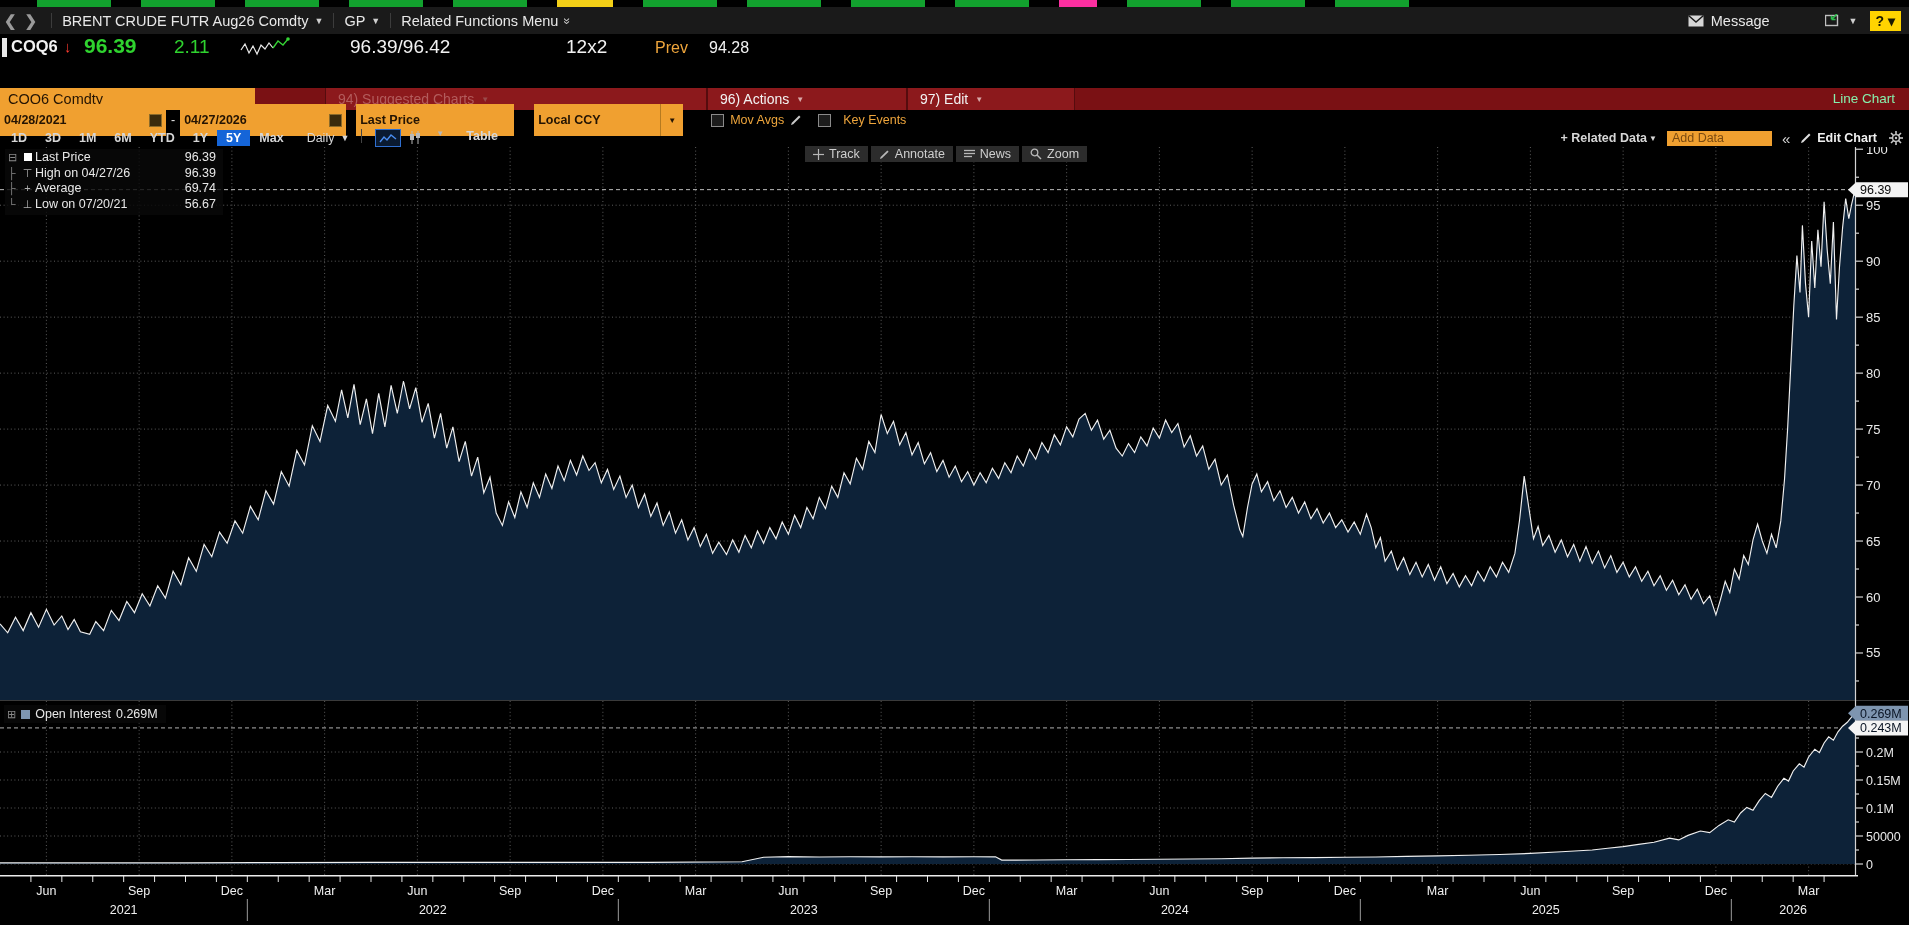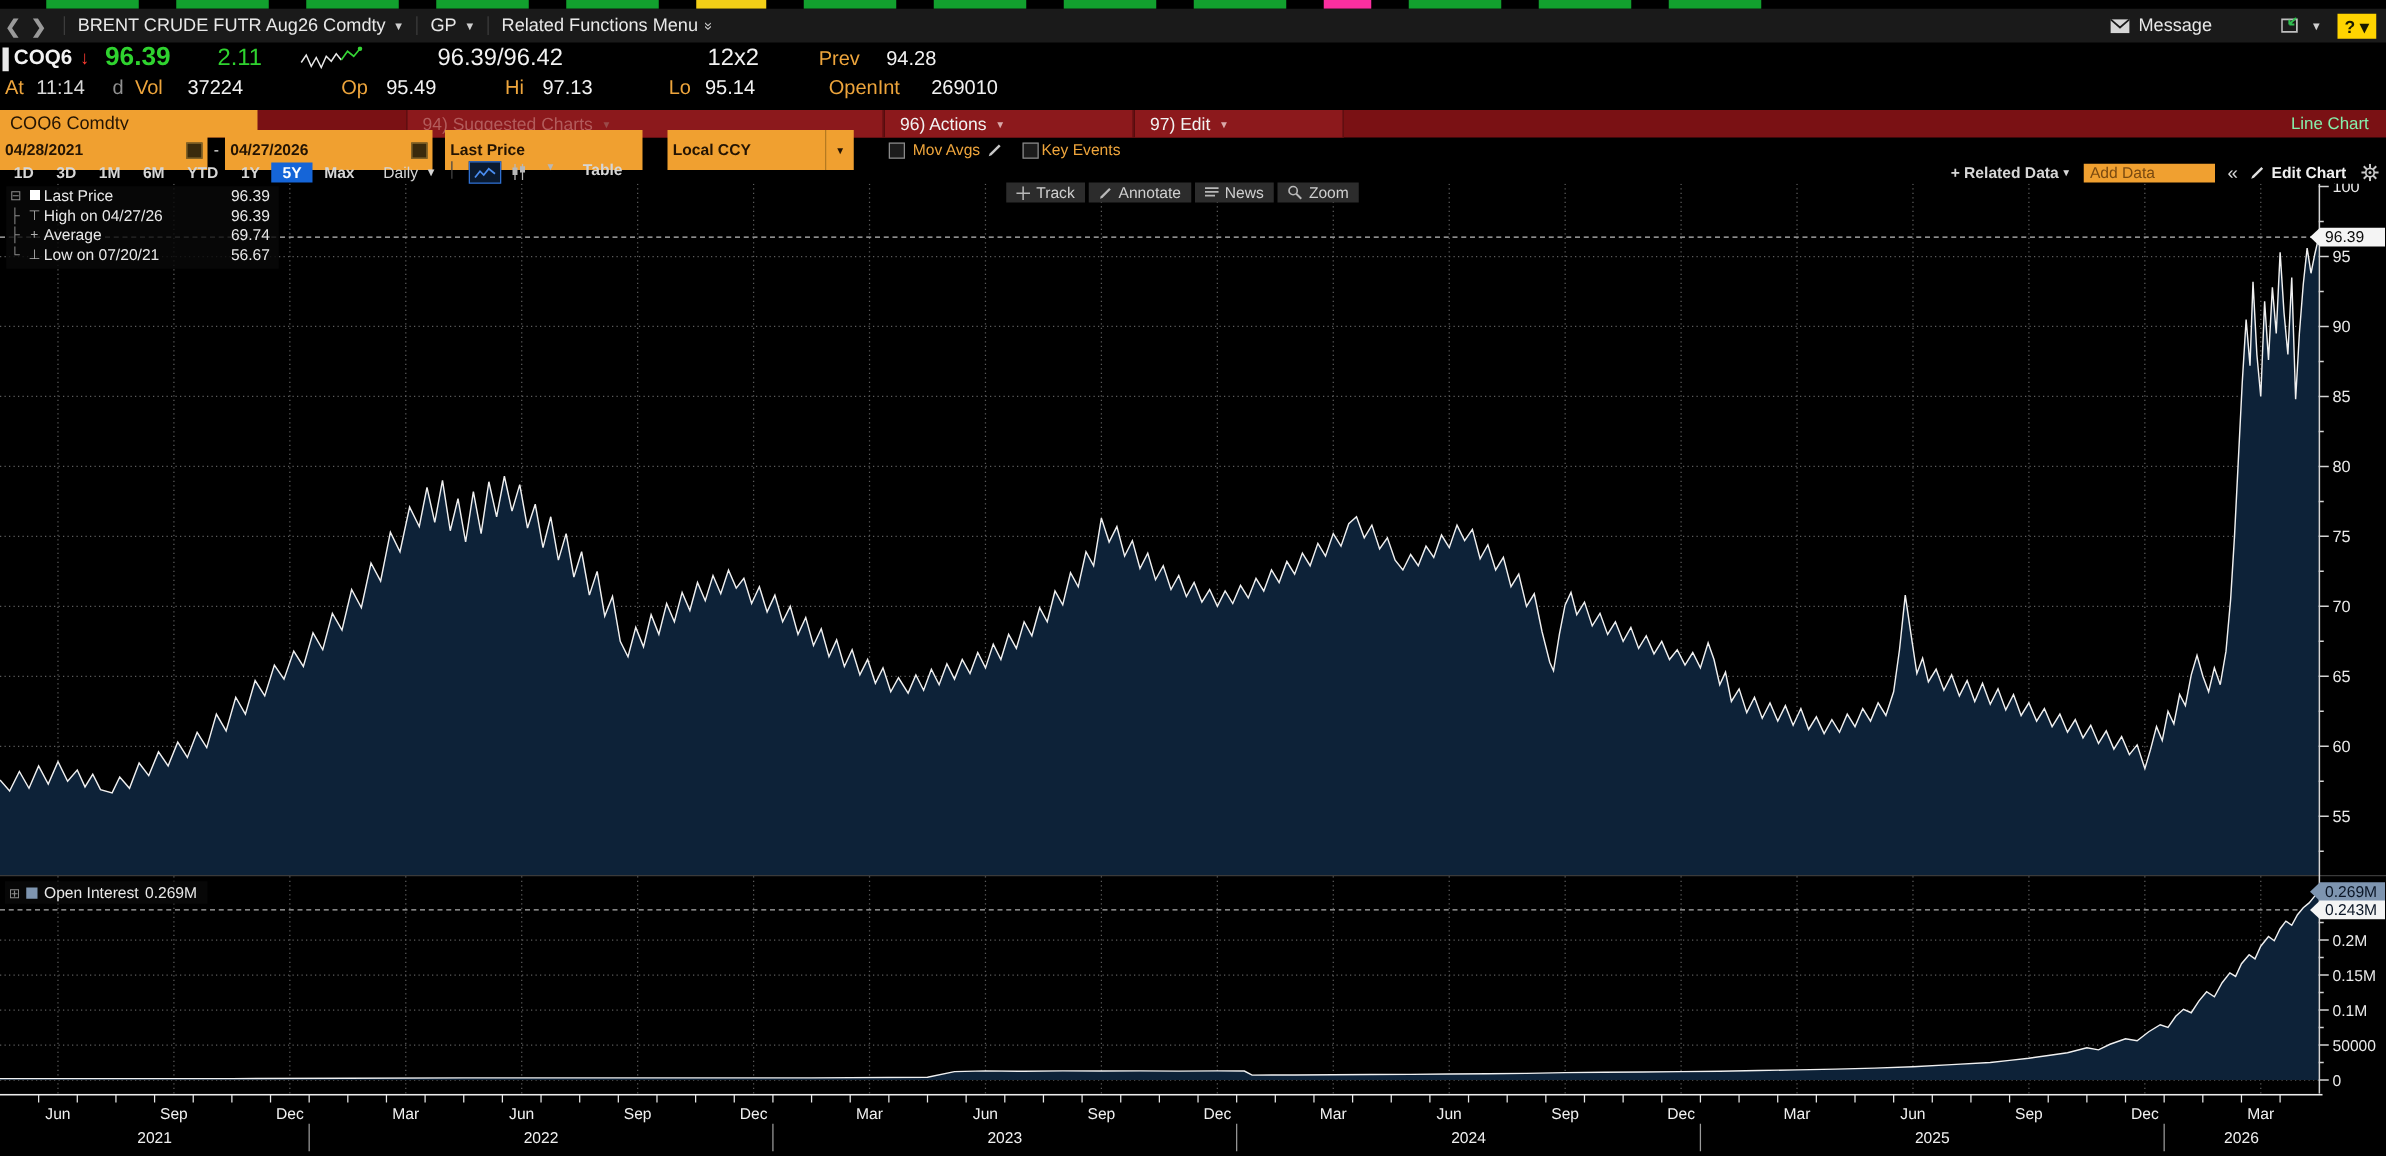--- a/index.html
+++ b/index.html
@@ -17,21 +17,21 @@
   .dbl-chev{display:inline-block;transform:rotate(90deg);font-size:12px;color:#cfcfcf;margin-left:6px;}
   .tb-right{margin-left:auto;display:flex;align-items:center;margin-right:8px;}
   .helpbox{background:#ffd400;color:#1a1a00;font-weight:bold;font-size:14px;padding:2px 6px;margin-left:12px;}
   
   .q-amber{color:#eea53c;}
   .q-white{color:#f2f2f2;text-align:center;}
   .q-green{color:#2fd32f;}
   
   .redbar{left:0;top:88px;width:1909px;height:22px;background:#7a1114;font-size:14px;}
   .redcell{position:absolute;top:0;height:22px;display:flex;align-items:center;border-left:1px solid #560c0e;border-right:1px solid #560c0e;background:#8c191c;padding:0 12px;box-sizing:border-box;}
-  .oragetab{position:absolute;left:0;top:0;width:206px;height:22px;background:#f0a030;color:#241403;font-size:14.5px;display:flex;align-items:center;padding-left:8px;box-sizing:border-box;}
+  .oragetab{position:absolute;left:0;top:0;width:255px;height:22px;background:#f0a030;color:#241403;font-size:14.5px;display:flex;align-items:center;padding-left:8px;box-sizing:border-box;}
   .rcaret{font-size:8px;margin-left:7px;color:#d9a9a9;}
   
   .setrow{left:0;top:111px;width:1909px;height:18px;display:flex;align-items:center;font-size:12.5px;}
   .obox{background:#f0a030;color:#241403;height:32px;display:flex;align-items:center;padding:0 4px;font-weight:bold;}
   .calicon{width:11px;height:11px;background:#3a2a0c;border:1px solid #8a6a2a;margin-left:5px;}
   .chk{width:11px;height:11px;background:#1c1c1c;border:1px solid #8a8a8a;display:inline-block;}
   
   .toolrow{left:0;top:129px;width:1909px;height:18px;display:flex;font-size:12.5px;color:#d6d6d6;}
   .rng{padding:1px 9px;font-weight:bold;color:#d6d6d6;}
   .rng.sel{background:#1565d8;color:#fff;}
@@ -117,35 +117,20 @@
           <polyline points="33,11 38,4 43,8 48,2" fill="none" stroke="#35d435" stroke-width="1.3"></polyline>
           <circle cx="48" cy="2" r="1.8" fill="#35d435"></circle>
         </svg>
     </span>
     <span class="abs q-white" style="left:350px;top:2px;font-size:19px;">96.39/96.42</span>
     <span class="abs q-white" style="left:566px;top:2px;font-size:19px;">12x2</span>
     <span class="abs q-amber" style="left:655px;top:5px;font-size:16px;">Prev</span>
     <span class="abs q-white" style="left:709px;top:5px;font-size:16px;">94.28</span>
   </div>
 
-  <div class="abs" style="left:0;top:62px;width:1909px;height:24px;font-size:16px;">
-    <span class="abs q-amber" style="left:4px;">At</span>
-    <span class="abs" style="left:29px;color:#d8d8d8;">11:14</span>
-    <span class="abs" style="left:90px;color:#909090;">d</span>
-    <span class="abs q-amber" style="left:108px;">Vol</span>
-    <span class="abs q-white" style="left:150px;">37224</span>
-    <span class="abs q-amber" style="left:273px;">Op</span>
-    <span class="abs q-white" style="left:309px;">95.49</span>
-    <span class="abs q-amber" style="left:404px;">Hi</span>
-    <span class="abs q-white" style="left:434px;">97.13</span>
-    <span class="abs q-amber" style="left:535px;">Lo</span>
-    <span class="abs q-white" style="left:564px;">95.14</span>
-    <span class="abs q-amber" style="left:663px;">OpenInt</span>
-    <span class="abs q-white" style="left:745px;">269010</span>
-  </div>
 
   <div class="abs redbar">
     <span class="oragetab">COQ6 Comdty</span>
     <span class="redcell" style="left:325px;width:382px;color:#b35c5c;">
       <span>94) Suggested Charts</span>
         <span class="rcaret" style="color:#9a4a4a;">▼</span>
     </span>
     <span class="redcell" style="left:707px;width:200px;color:#f2f2f2;">
       <span>96) Actions</span>
         <span class="rcaret">▼</span>
@@ -173,21 +158,21 @@
         <span style="font-size:8px;">▼</span>
       </span>
     <span class="chk" style="margin-left:28px;"></span>
     <span class="q-amber" style="margin-left:6px;">Mov Avgs</span>
     <span style="display:flex;margin-left:6px;">
       <svg width="12" height="12" viewBox="0 0 12 12">
           <path d="M1 11 L3.2 10.2 L10.5 2.9 L9.1 1.5 L1.8 8.8 Z" fill="#c8c8c8"></path>
         </svg>
     </span>
     <span class="chk" style="margin-left:16px;"></span>
-    <span class="q-amber" style="margin-left:2px;">Key Events</span>
+    <span class="q-amber" style="margin-left:12px;">Key Events</span>
   </div>
 
   <div class="abs toolrow">
     <span id="ranges" style="display:flex;align-items:center;margin-left:2px;">
         <span class="rng">1D</span>
         <span class="rng">3D</span>
         <span class="rng">1M</span>
         <span class="rng">6M</span>
         <span class="rng">YTD</span>
         <span class="rng">1Y</span>

